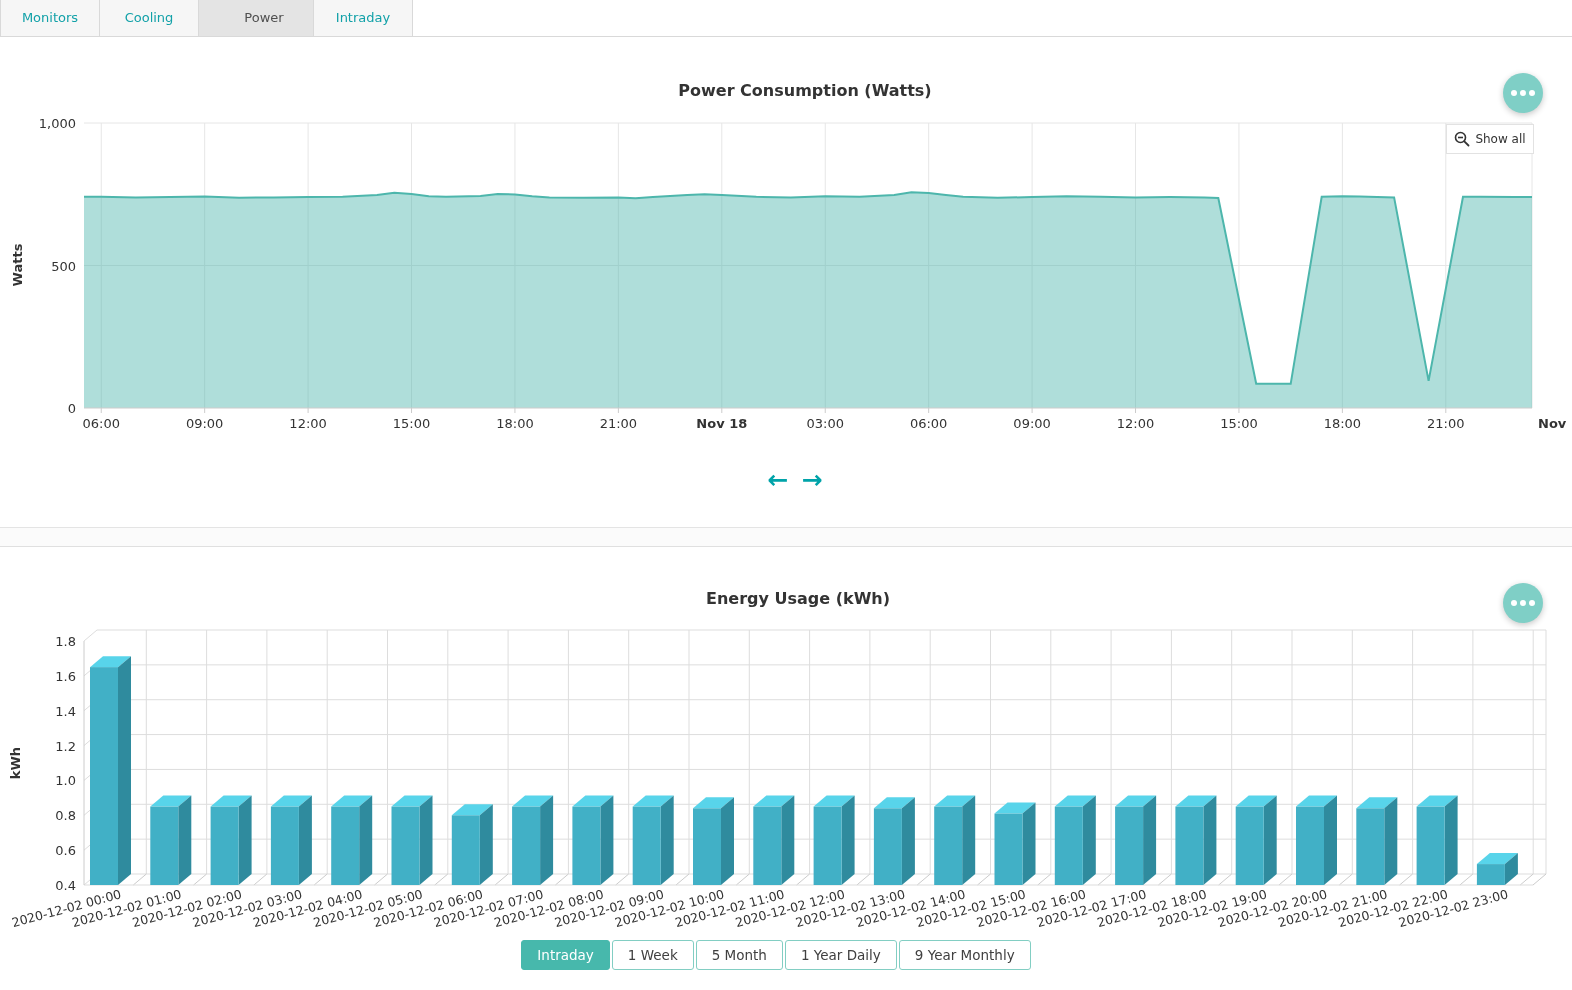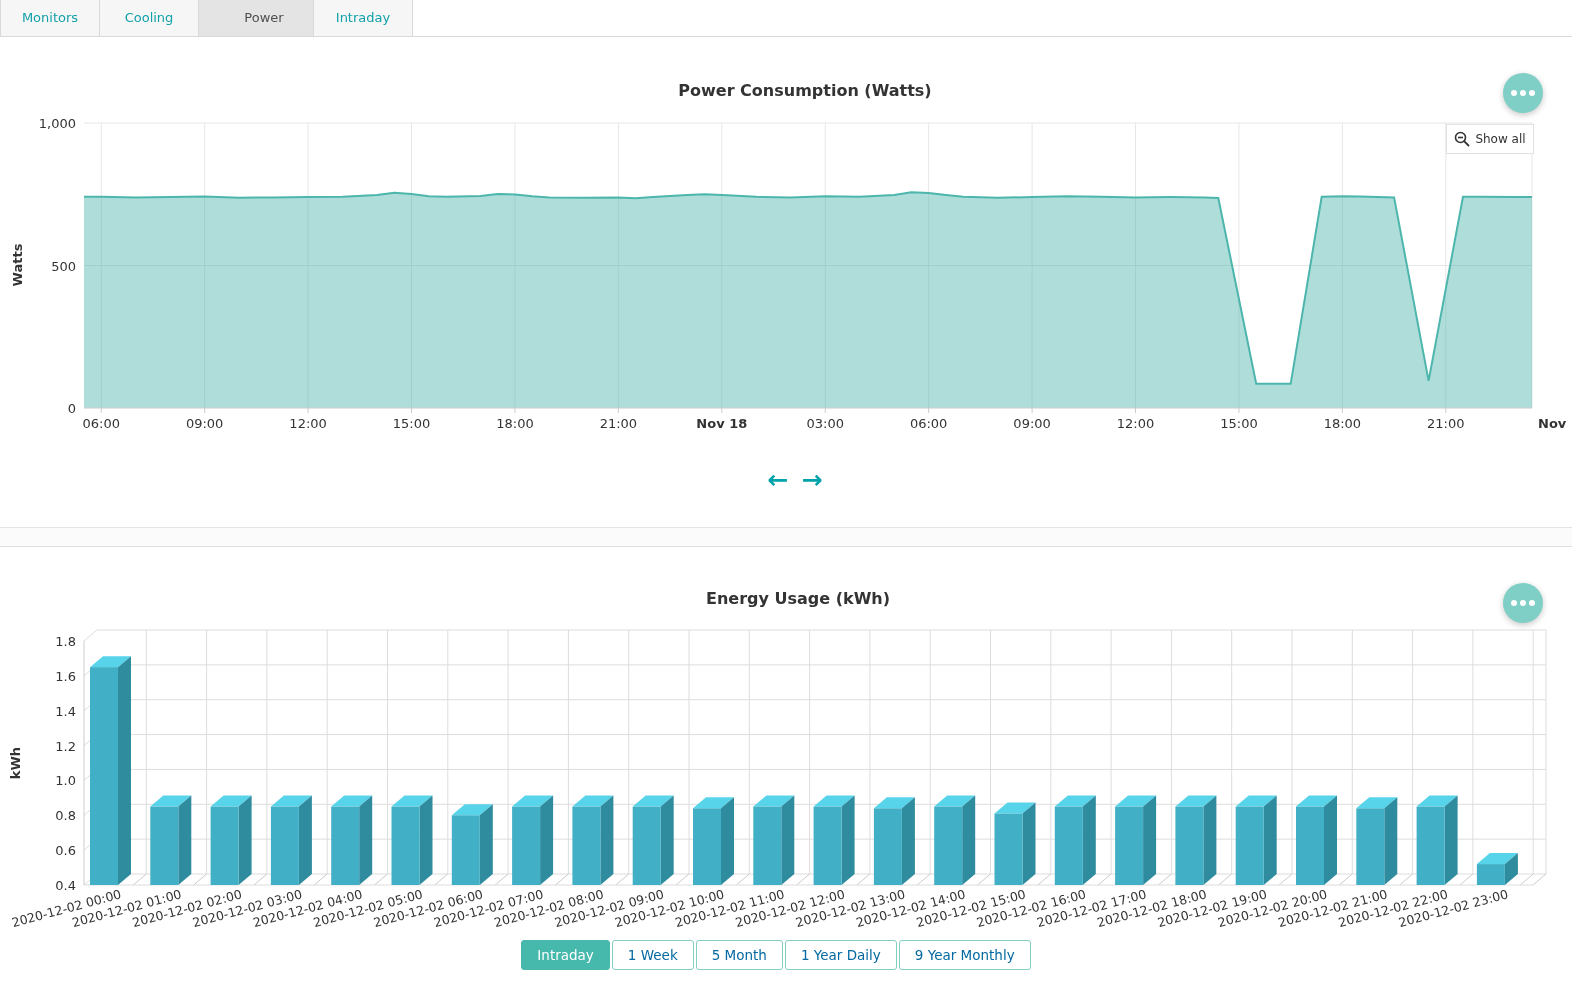--- a/index.html
+++ b/index.html
@@ -32,21 +32,21 @@
 
   
   .arrows{position:absolute;left:0;top:463px;width:1590px;display:flex;justify-content:center;gap:13px;}
   .arrows span{font-size:25px;font-weight:bold;color:#00a3a9;cursor:pointer;line-height:34px;}
 
   
   .divider{position:absolute;left:0;top:527px;width:1572px;height:18px;background:#fbfbfb;border-top:1px solid #e4e4e4;border-bottom:1px solid #e0e0e0;}
 
   
   .range-buttons{position:absolute;left:0;top:940px;width:1552px;display:flex;justify-content:center;gap:2px;align-items:flex-end;}
-  .range-buttons button{height:30px;padding:0 15px;font-family:inherit;font-size:13.5px;background:#fff;color:#0369a1;border:1px solid #82cec3;border-radius:3px;cursor:pointer;}
+  .range-buttons button{height:30px;padding:0 15px;font-family:inherit;font-size:13.5px;background:#fff;color:#404040;border:1px solid #82cec3;border-radius:3px;cursor:pointer;}
   .range-buttons button.active{background:#47b8ac;border-color:#47b8ac;color:#fff;}
 </style>
 </head>
 <body>
 
 <div class="page">
 
   <div class="tabbar">
     <div class="tab">Monitors</div>
     <div class="tab">Cooling</div>

